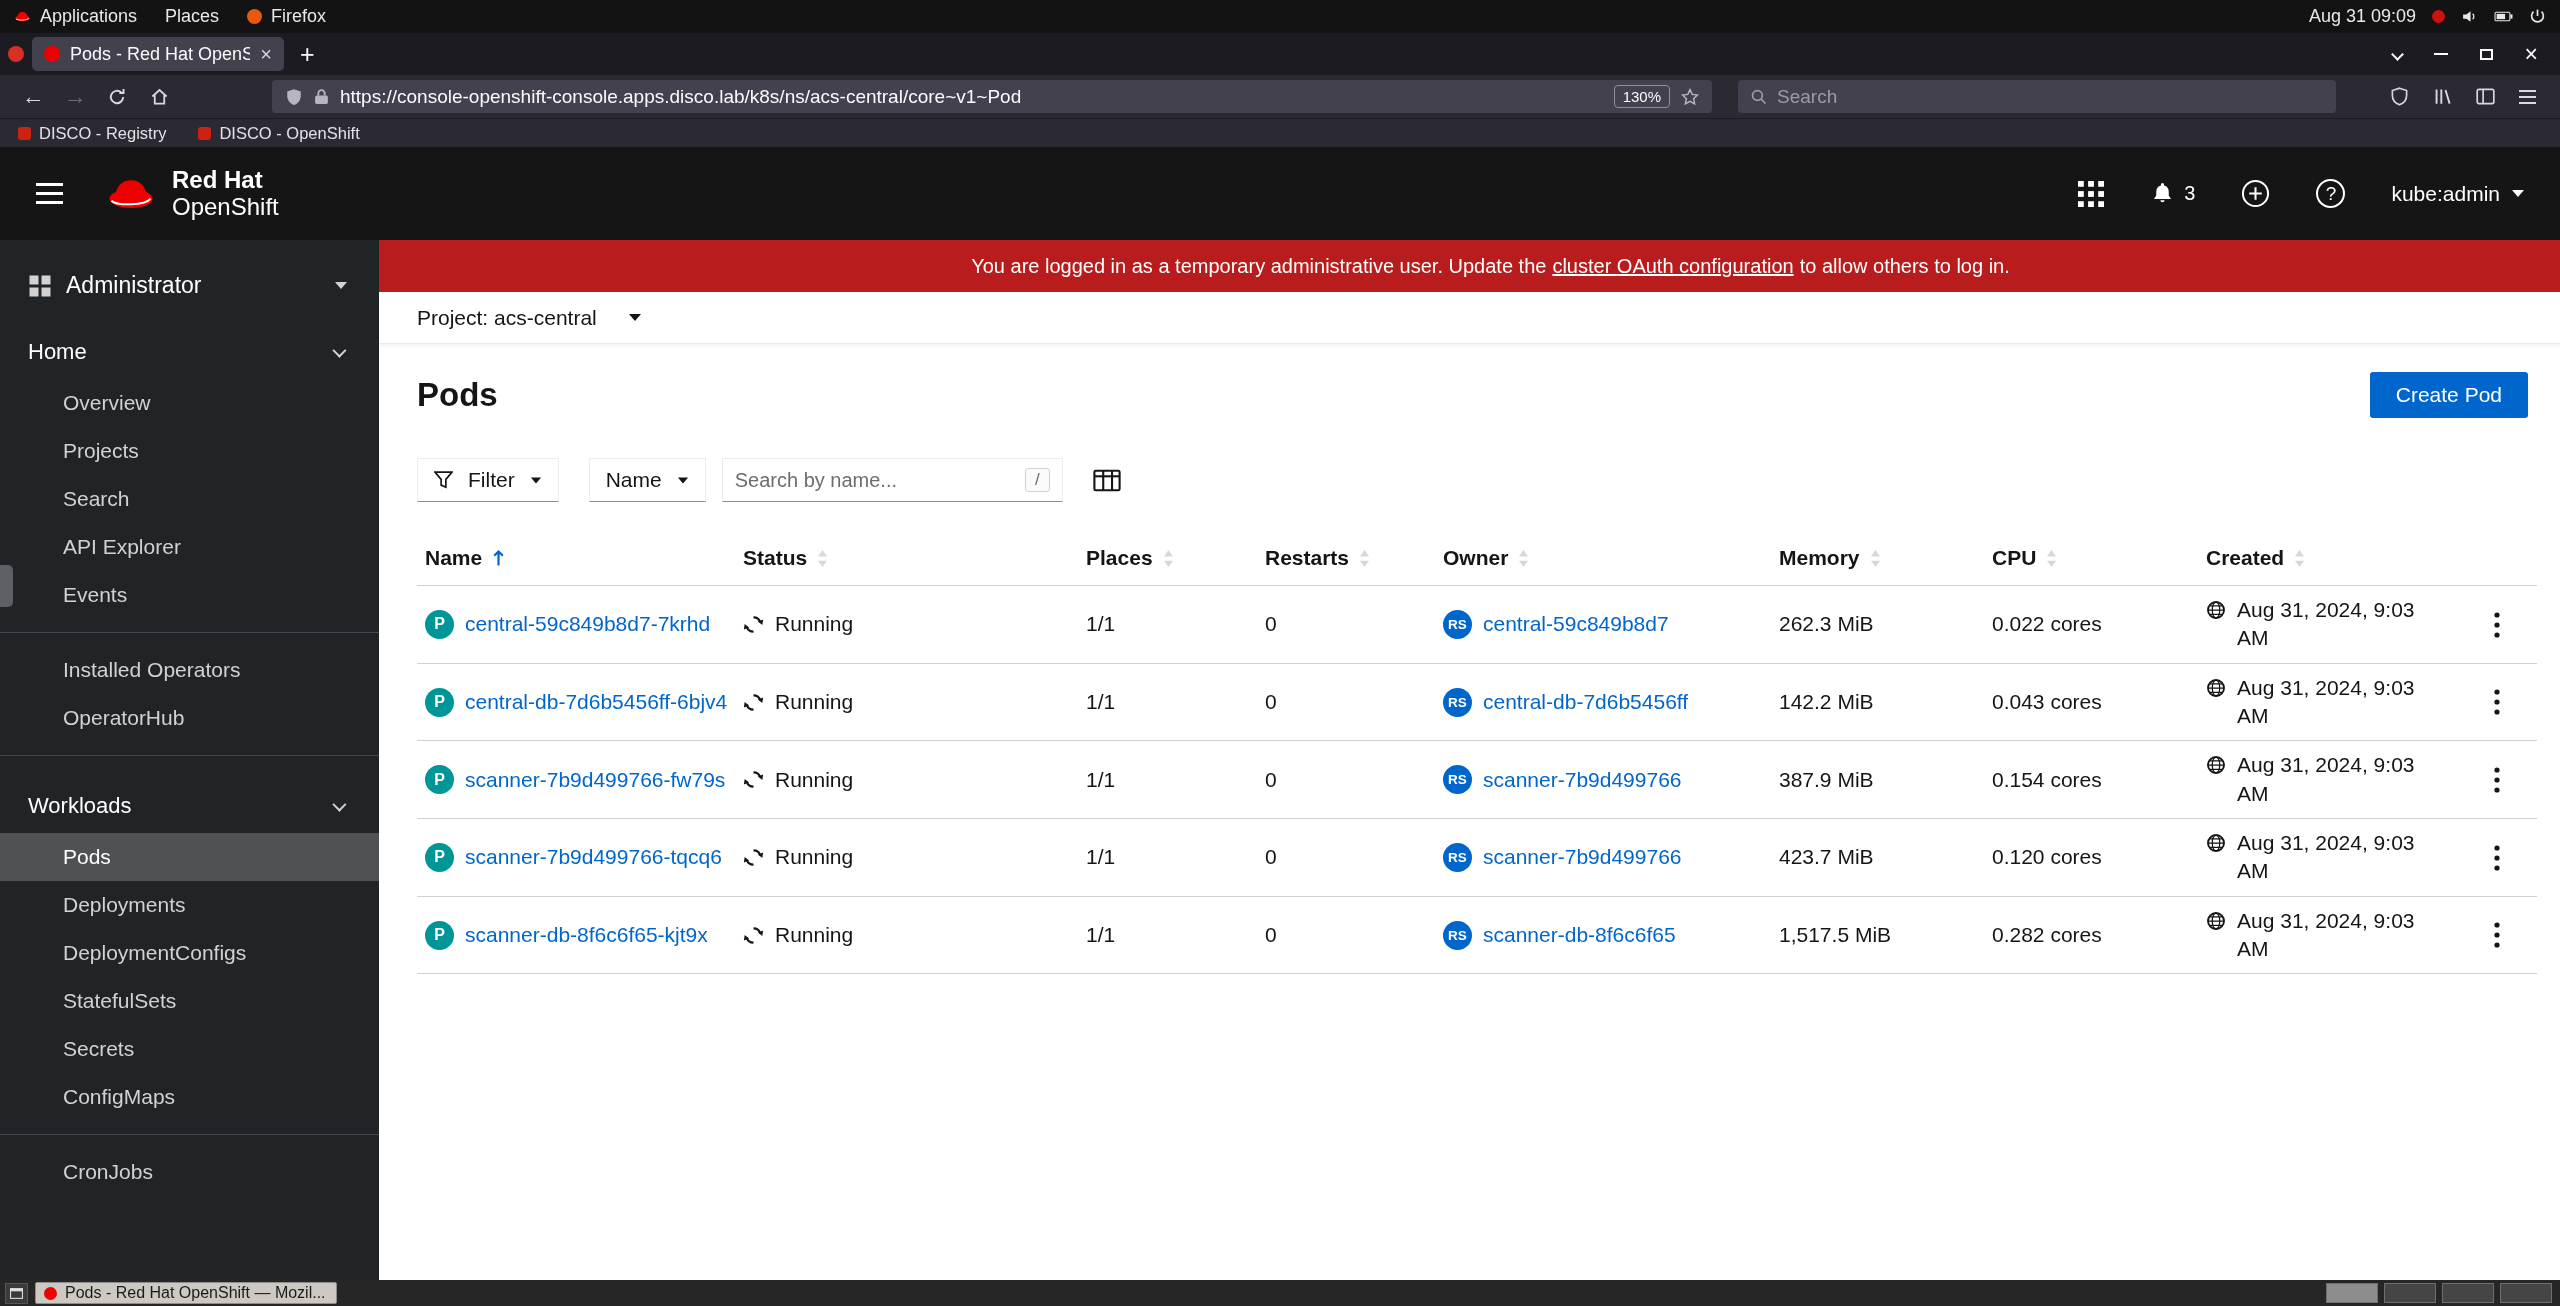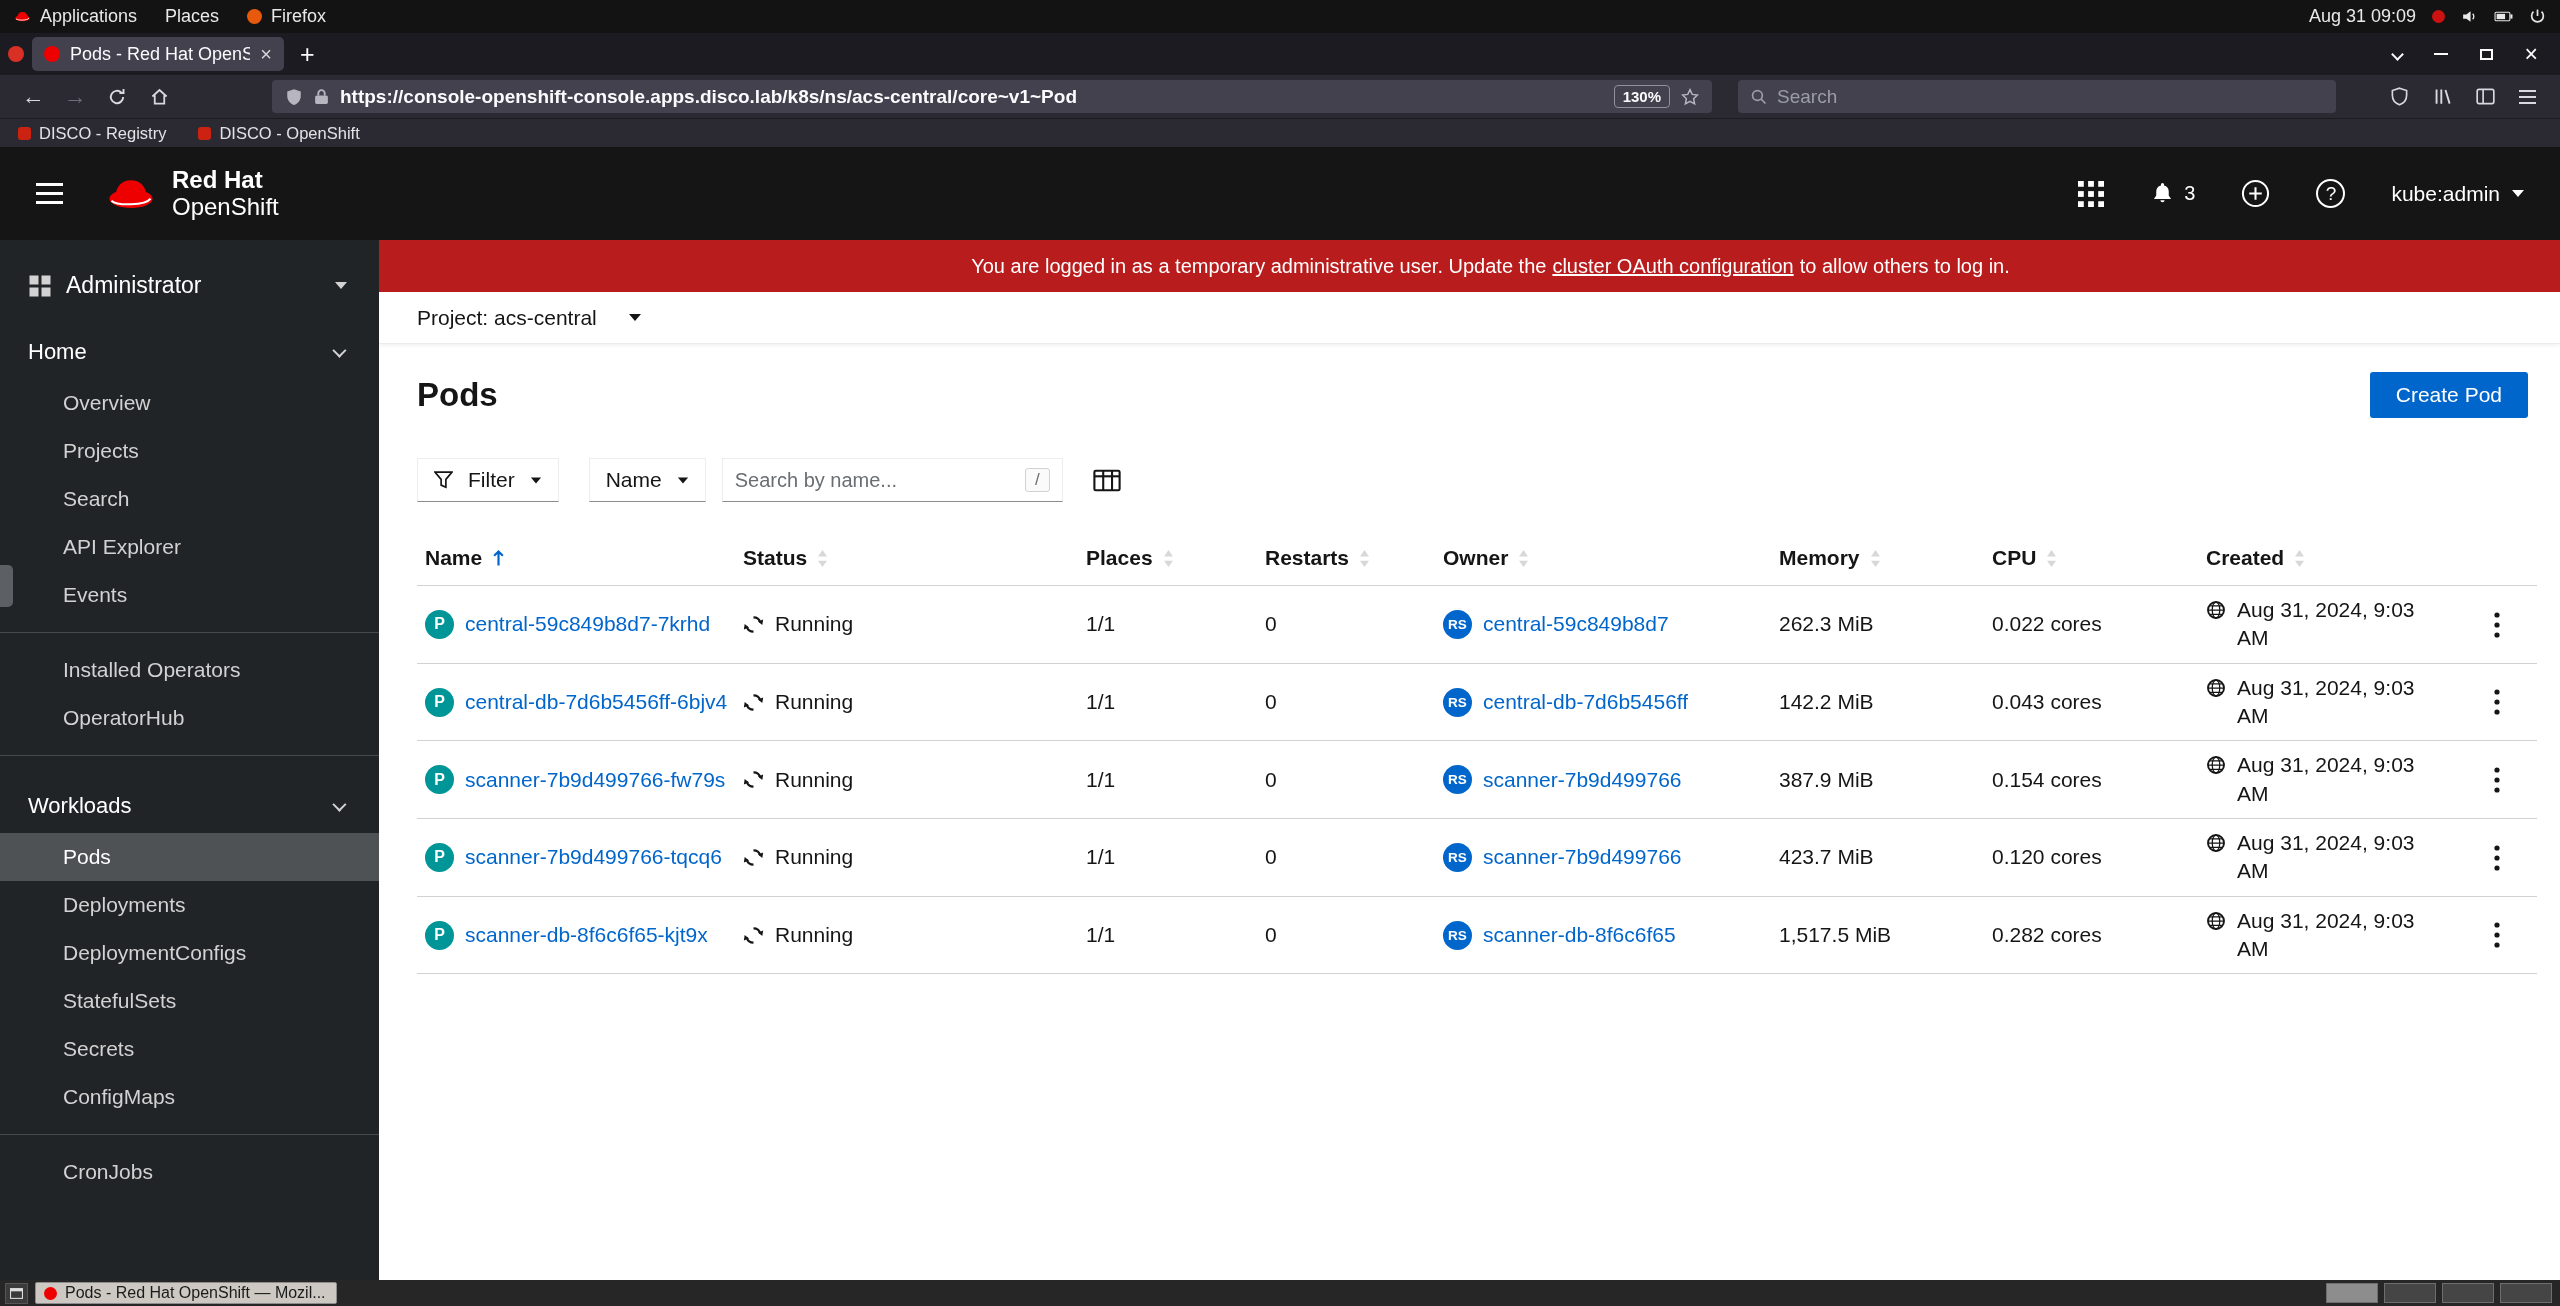--- a/index.html
+++ b/index.html
@@ -25,21 +25,21 @@
   .newtab{color:#fbfbfe;font-size:25px;margin-left:16px;line-height:1;}
   .tabbar-right{margin-left:auto;display:flex;align-items:center;gap:32px;color:#fbfbfe;padding-right:10px;}
   .win-min{width:14px;height:2px;background:#fbfbfe;display:inline-block;}
   .win-max{width:13px;height:11px;border:2px solid #fbfbfe;display:inline-block;}
   .win-close{font-size:23px;line-height:1;}
   .chev-dn{width:9px;height:9px;border-right:2px solid #fbfbfe;border-bottom:2px solid #fbfbfe;transform:rotate(45deg);display:inline-block;}
 
   .navbar{height:43px;background:#2b2a33;display:flex;align-items:center;padding:0 14px;gap:4px;flex:none;}
   .nav-btn{width:38px;height:34px;display:flex;align-items:center;justify-content:center;color:#d8d8e0;font-size:23px;border-radius:4px;}
   .nav-btn.dim{color:#6e6d78;}
-  .urlbar{width:1440px;height:33px;margin-left:90px;background:#42414d;border-radius:4px;display:flex;align-items:center;gap:11px;padding:0 13px;font-weight:bold;}
+  .urlbar{width:1440px;height:33px;margin-left:90px;background:#42414d;border-radius:4px;display:flex;align-items:center;gap:11px;padding:0 13px;}
   .url-text{flex:1;color:#fbfbfe;font-size:19px;white-space:nowrap;overflow:hidden;}
   .zoom-badge{border:1px solid #8f8f9d;border-radius:4px;color:#fbfbfe;font-size:15px;padding:2px 8px;white-space:nowrap;}
   .searchbar{width:598px;height:33px;margin-left:22px;background:#42414d;border-radius:4px;display:flex;align-items:center;gap:10px;padding:0 12px;}
   .searchbar input{background:transparent;border:none;outline:none;color:#fbfbfe;font-size:19px;width:100%;font-family:inherit;}
   .searchbar input::placeholder{color:#9c9ca9;}
   .toolbar-icons{margin-left:auto;display:flex;align-items:center;gap:24px;padding-right:10px;}
   .burger{display:flex;flex-direction:column;gap:4px;}
   .burger span{display:block;width:17px;height:2px;background:#d8d8e0;}
 
   .bookmarks{height:29px;background:#2b2a33;display:flex;align-items:center;gap:32px;padding:0 18px;border-top:1px solid #1c1b22;flex:none;}

